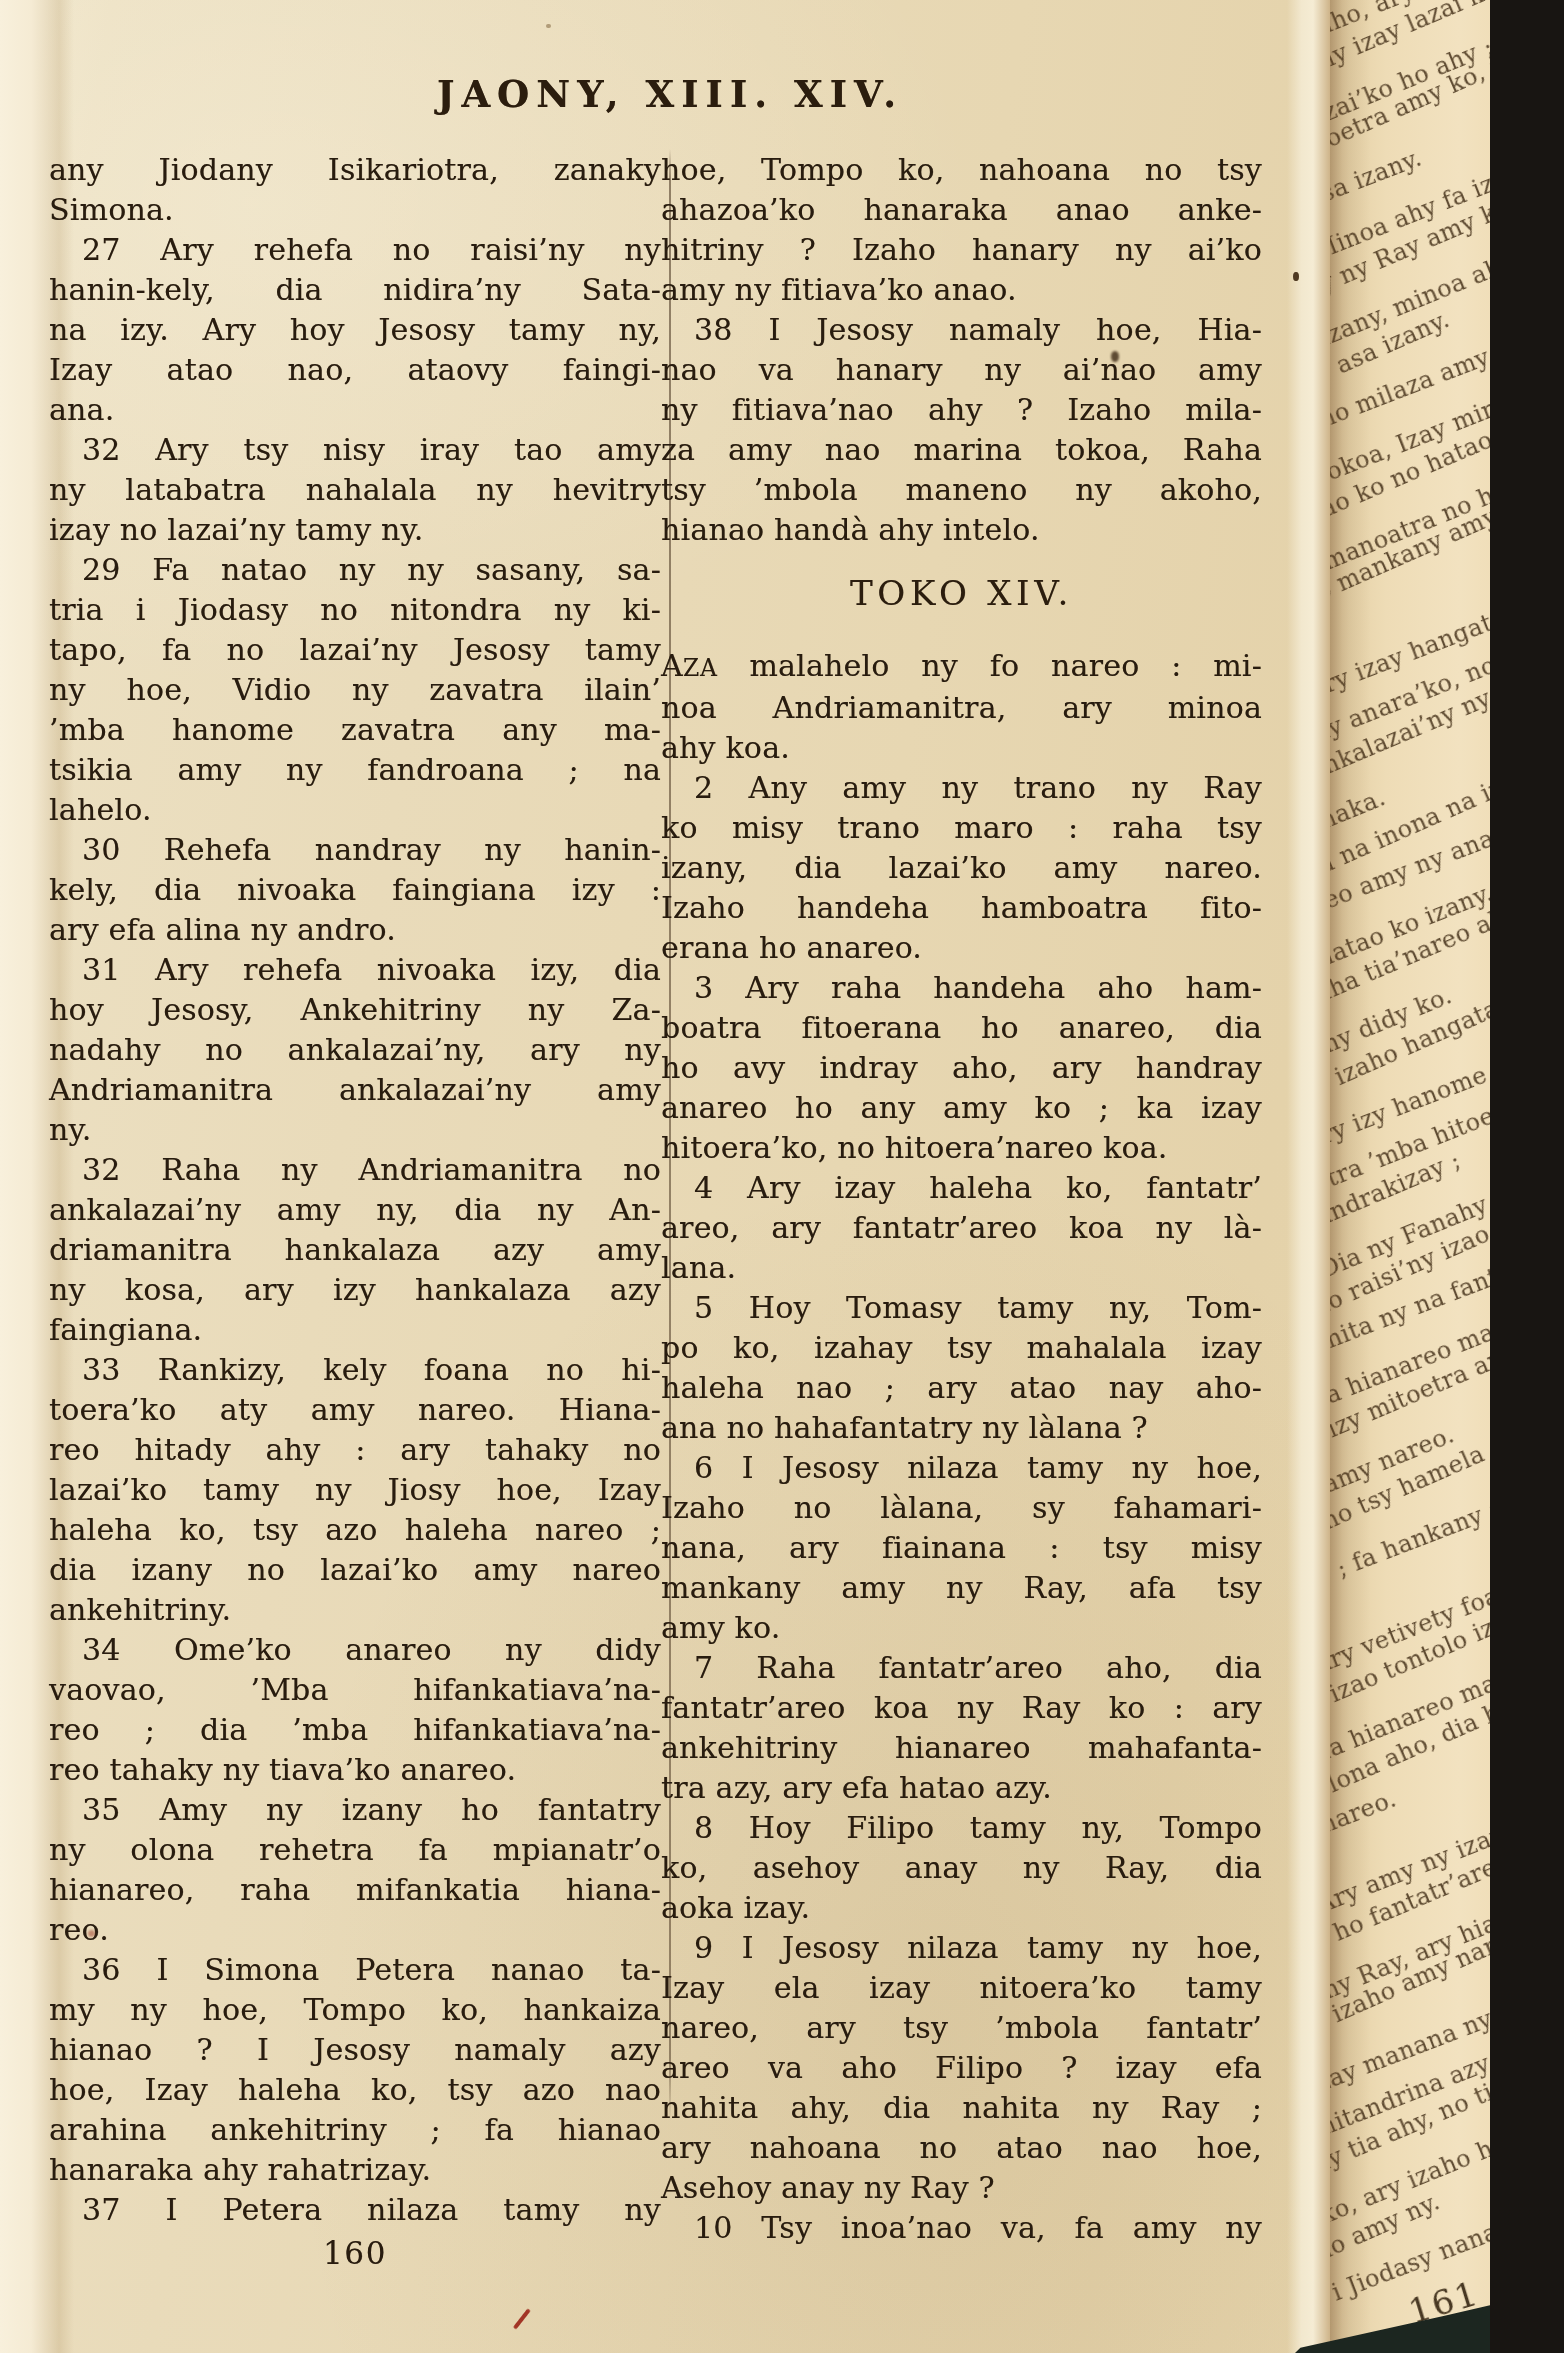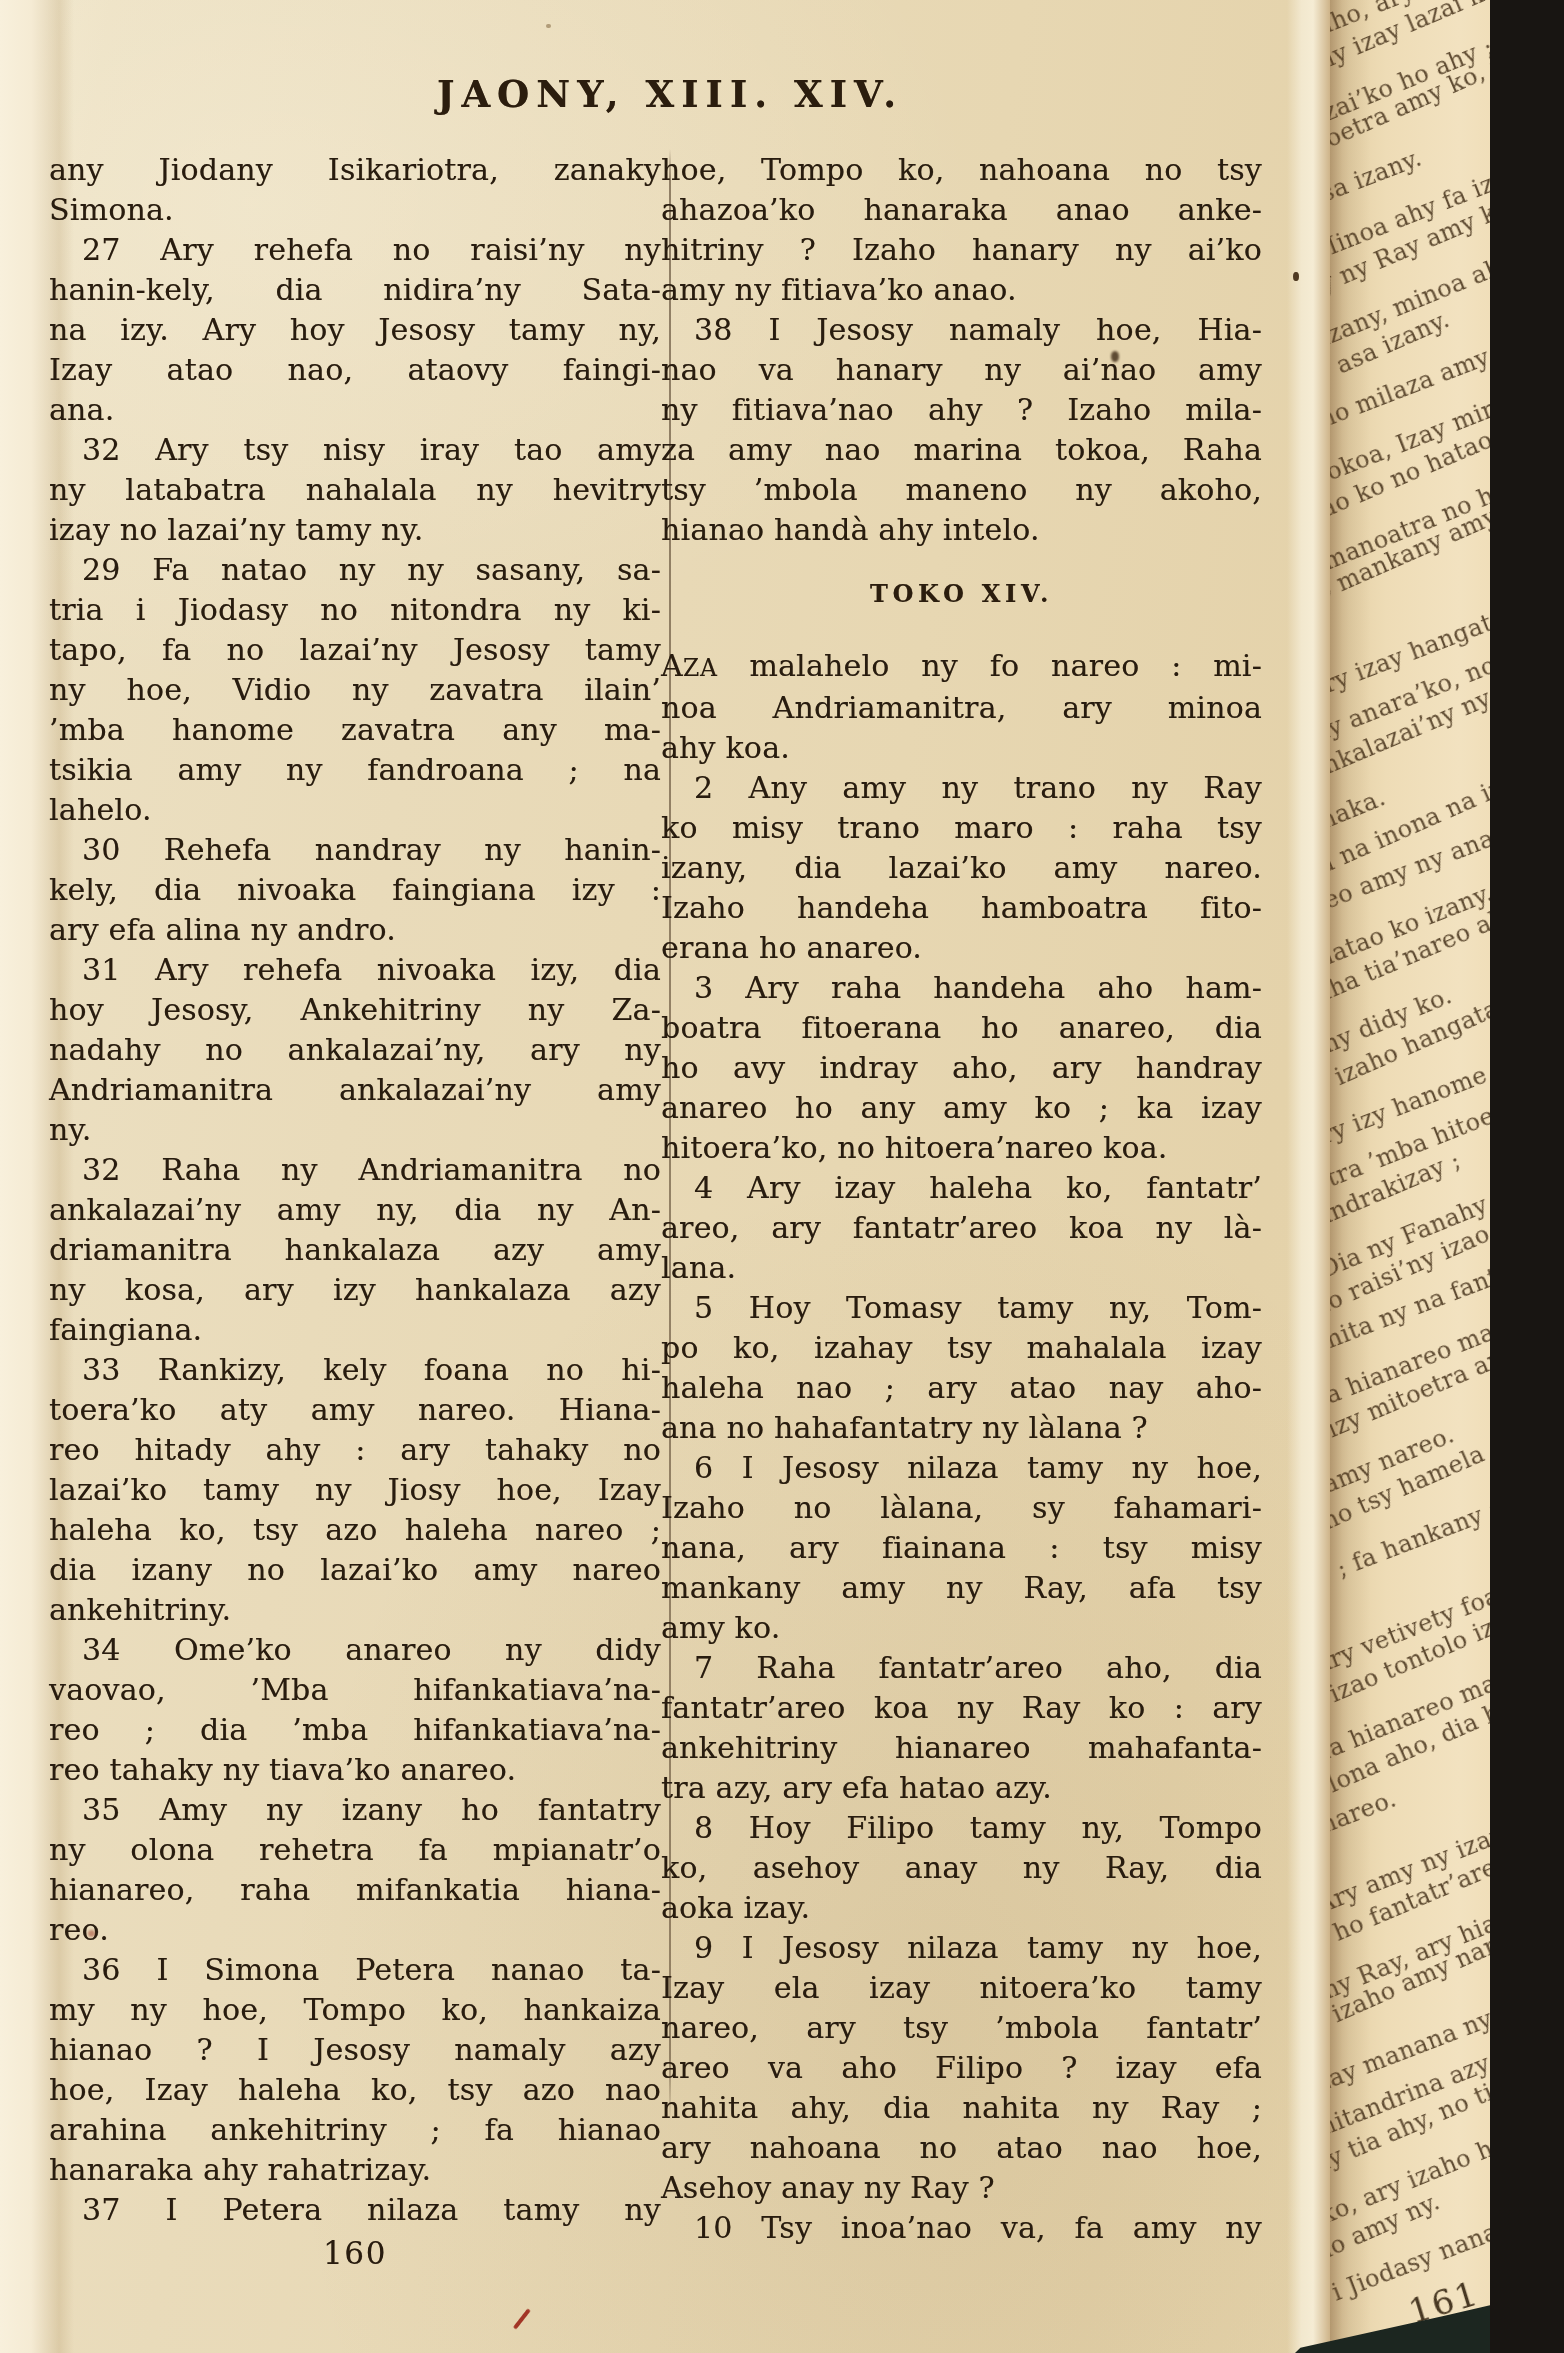--- a/index.html
+++ b/index.html
@@ -17,21 +17,21 @@
     font-size:37px;font-weight:bold;letter-spacing:7px;color:#2b1d0e;
     text-shadow:0 0 0.5px rgba(45,28,12,.6);}
   .col{position:absolute;top:150px;font-size:30px;line-height:40px;color:#281c0f;
     text-shadow:0.2px 0.2px 0.4px rgba(45,28,12,.45);letter-spacing:0.2px;}
   .col-left{left:49px;width:612px;}
   .col-right{left:661px;width:601px;}
   .line{text-align:justify;text-align-last:justify;}
   .line.e{text-align:left;text-align-last:left;}
   .line.i{text-indent:33px;}
   .sc{font-size:.78em;letter-spacing:0.8px;}
-  .heading{text-align:center;font-weight:bold;font-size:24px;letter-spacing:4.7px;
+  .heading{text-align:center;font-weight:normal;font-size:34px;letter-spacing:4.7px;
     margin:23.5px 0 33px;line-height:39px;color:#2b1d0e;}
   .pgnum{text-align:center;margin-top:3.1px;font-size:31px;letter-spacing:1.6px;}
   .divider{position:absolute;left:669px;top:149px;width:1.6px;height:1972px;
     background:linear-gradient(to bottom,rgba(70,50,30,0) 0,rgba(70,50,30,.55) 31px,
       rgba(70,50,30,.5) 1909px,rgba(70,50,30,0) 100%);}
   .fore-edge{position:absolute;left:1287px;top:0;bottom:0;width:45px;
     background:linear-gradient(90deg,rgba(120,85,45,0) 0,#f2e8ce 32%,#f5ecd4 58%,#c9ad80 100%);}
   .edge{position:absolute;left:1330px;top:0;width:235px;height:2354px;overflow:hidden;
     background:linear-gradient(90deg,#d5bd92 0,#e6d2a8 19px,#eedcb6 56px,#f2e2c0 55%,#eedab2 82%,#e3cca1 100%);}
   .edge::after{content:"";position:absolute;inset:0;pointer-events:none;

